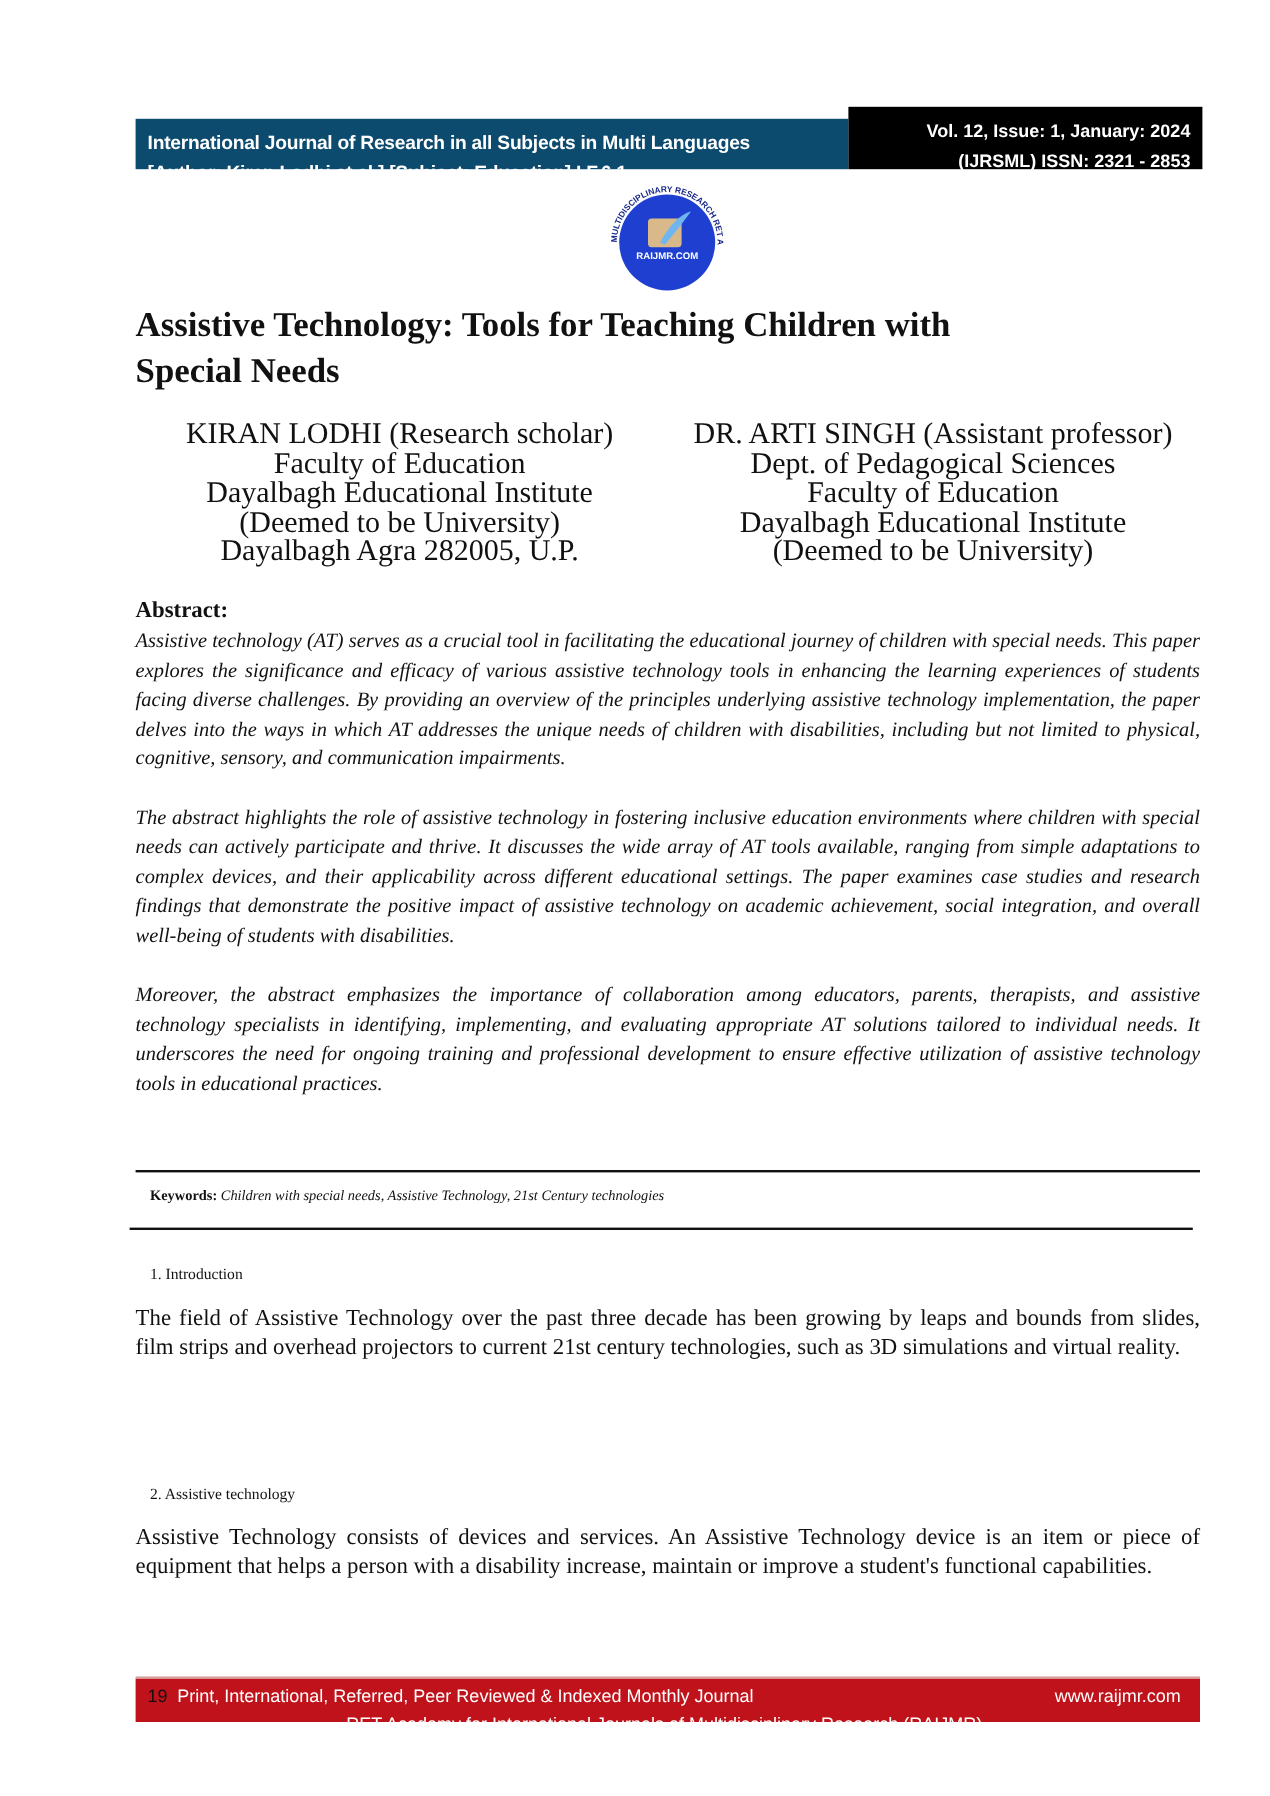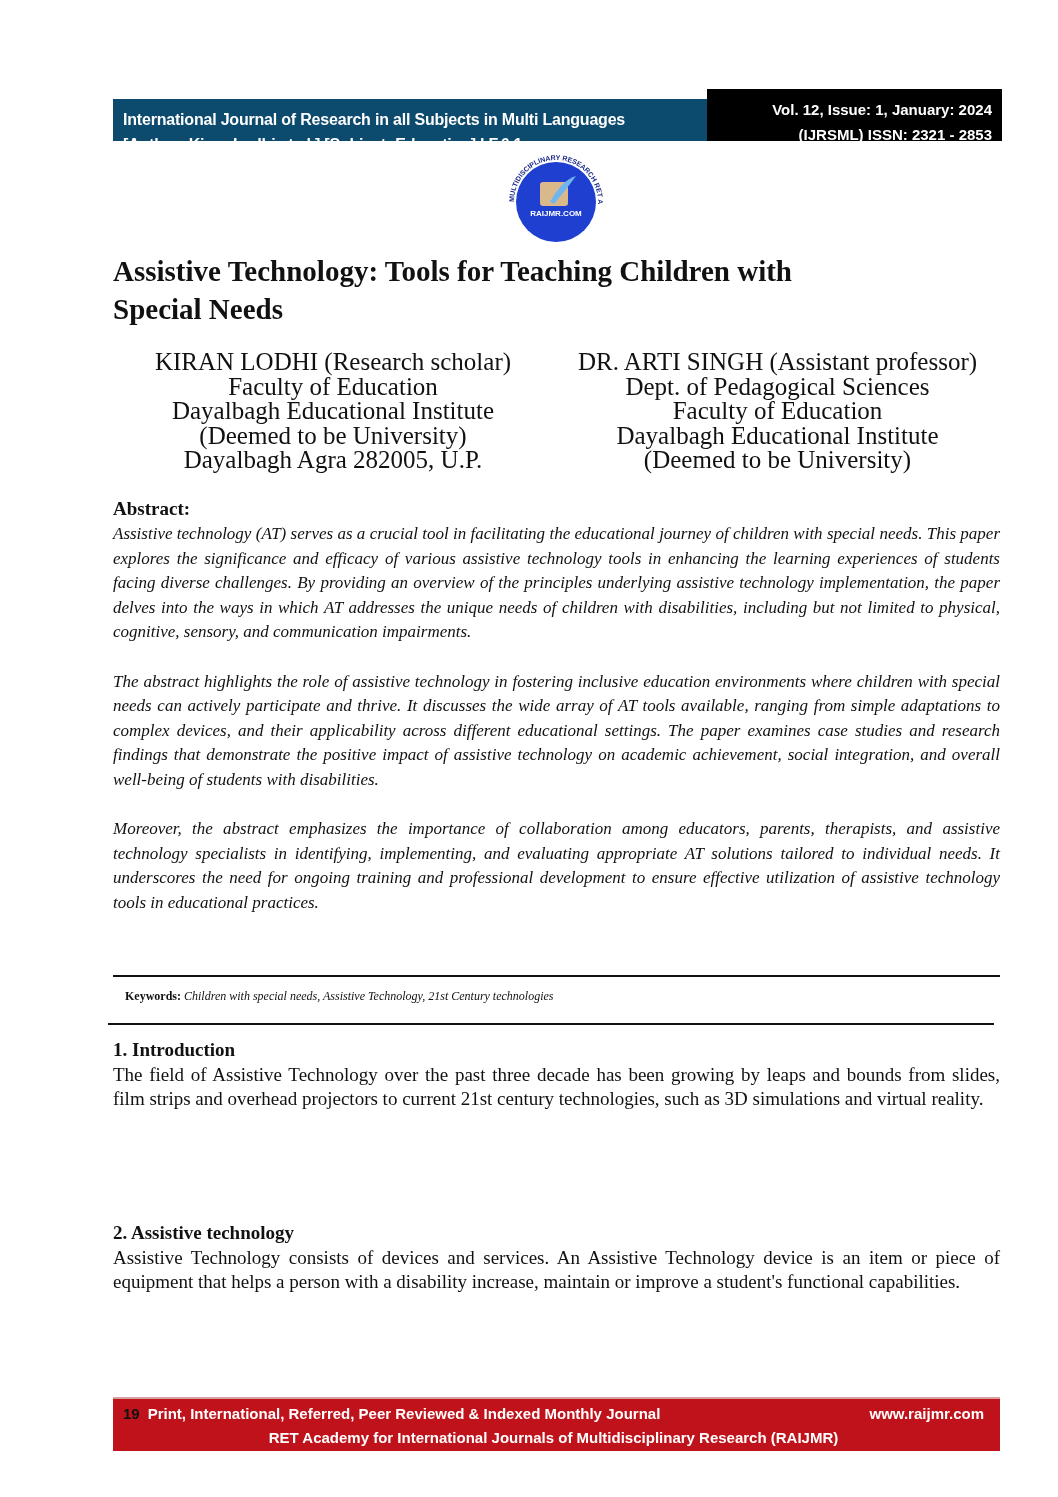--- a/index.html
+++ b/index.html
@@ -15,24 +15,24 @@
   .author.a2 { width: 449px; }
   .abstract-h { position: absolute; top: 498px; left: 113px; font-weight: bold; font-size: 19px; }
   .abstract { position: absolute; top: 522px; left: 113px; width: 887px; font-style: italic; font-size: 17px; line-height: 24.6px; text-align: justify; }
   .abstract p { margin: 0 0 24.6px 0; }
   .rule1 { position: absolute; top: 975px; left: 113px; width: 887px; height: 2px; background: #111; }
   .keywords { position: absolute; top: 989px; left: 125px; font-size: 12px; }
   .keywords b { font-weight: bold; }
   .keywords i { font-style: italic; }
   .rule2 { position: absolute; top: 1023px; left: 108px; width: 886px; height: 2px; background: #111; }
   .sec { position: absolute; left: 113px; width: 887px; font-size: 19px; line-height: 24.6px; text-align: justify; }
-  .sec h3 { margin: 0; font-size: 19px; font-weight: bold; }
+  .sec h3 { margin: 12px; font-size: 13px; font-weight: normal; }
   .sec p { margin: 0; }
   .footer-line { position: absolute; top: 1397px; left: 113px; width: 887px; height: 2px; background: #d9a0a0; }
-  .ftr { position: absolute; top: 1399px; left: 113px; width: 887px; height: 52px; background: #c0121a; color: #fff; font-family: "Liberation Sans", sans-serif; font-weight: bold; font-size: 15px; box-sizing: border-box; padding: 3px 16px 0 10px; line-height: 24px; }
+  .ftr { position: absolute; top: 1399px; left: 113px; width: 887px; height: 36px; background: #c0121a; color: #fff; font-family: "Liberation Sans", sans-serif; font-weight: normal; font-size: 15px; box-sizing: border-box; padding: 3px 16px 0 10px; line-height: 24px; }
   .ftr-row1 { display: flex; justify-content: space-between; }
   .ftr-num { color: #111; margin-right: 8px; }
   .ftr-row2 { text-align: center; }
 </style>
 </head>
 <body>
 
 <div class="hdr">
   <div class="hdr-left">
     <div>International Journal of Research in all Subjects in Multi Languages</div>

